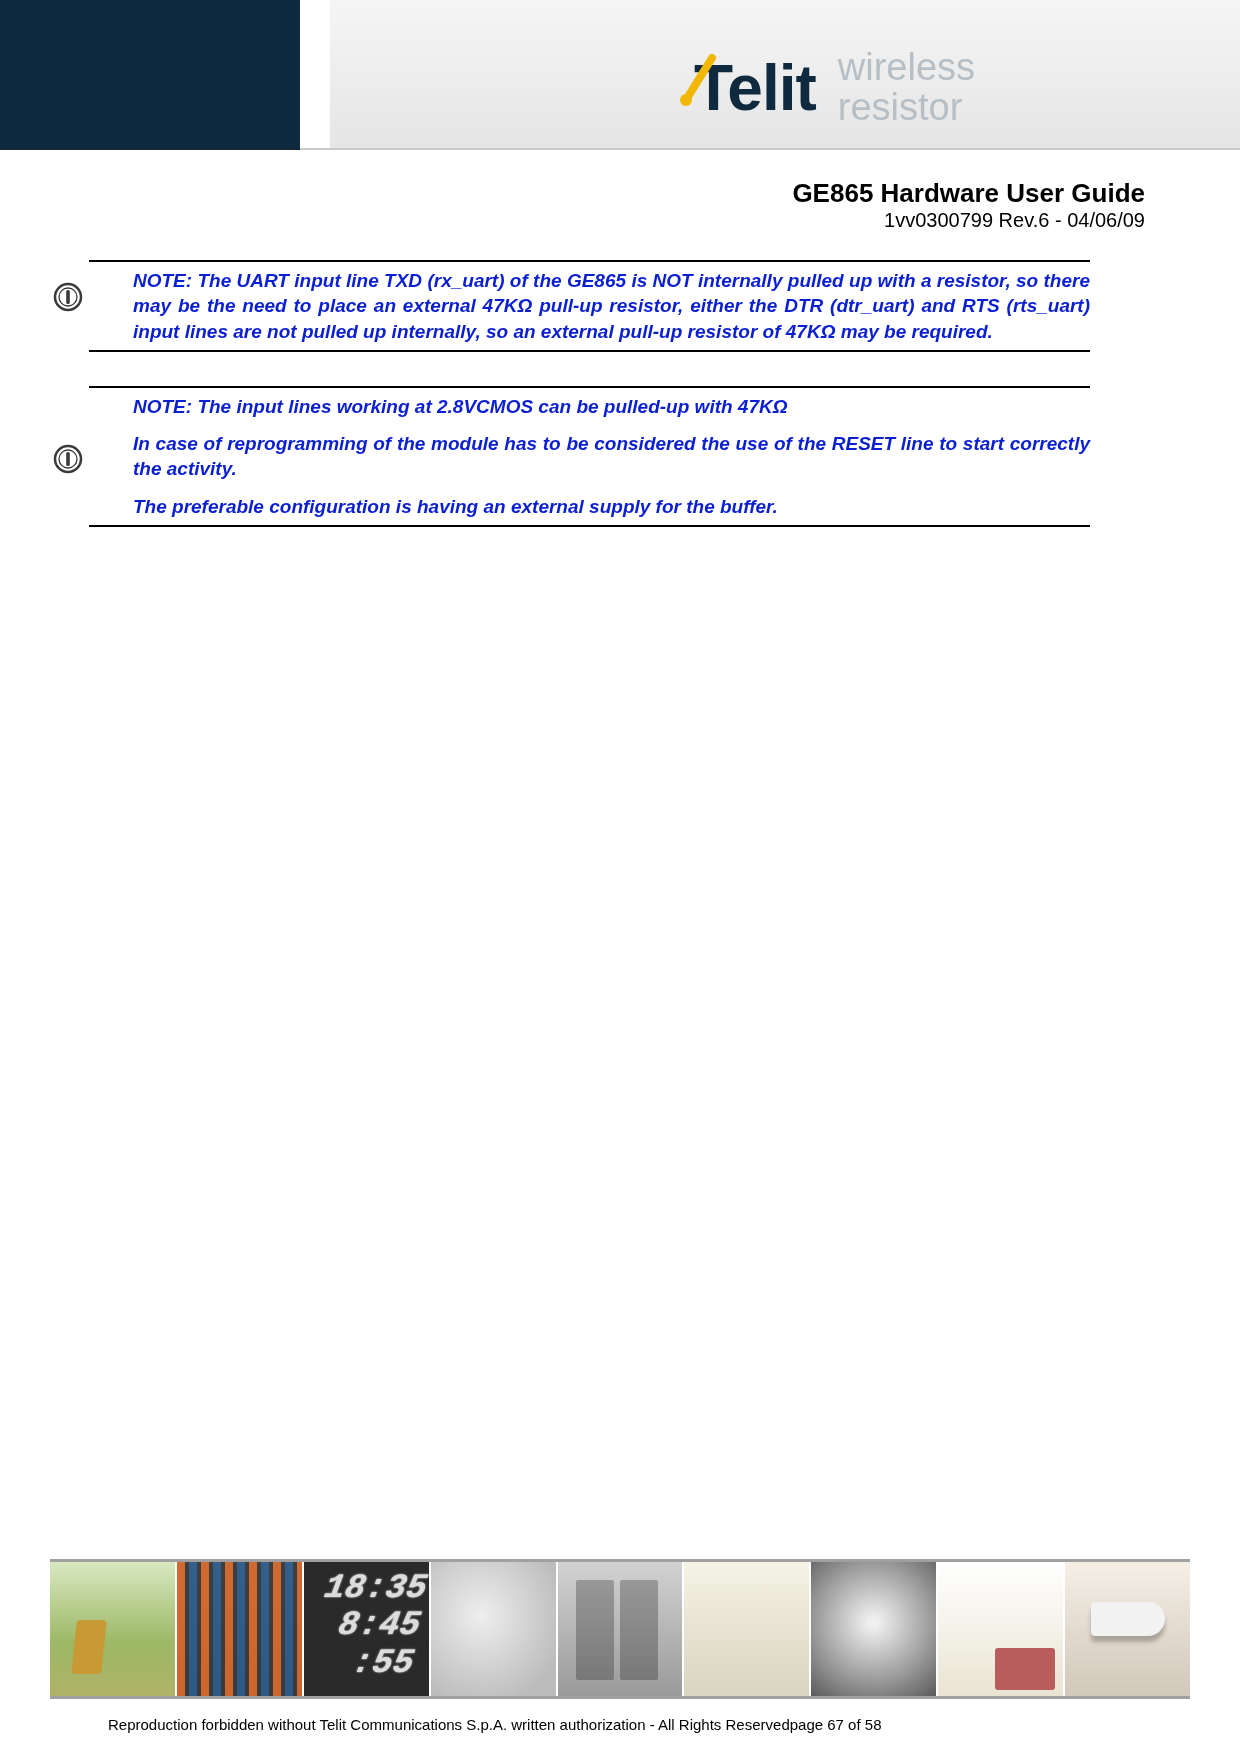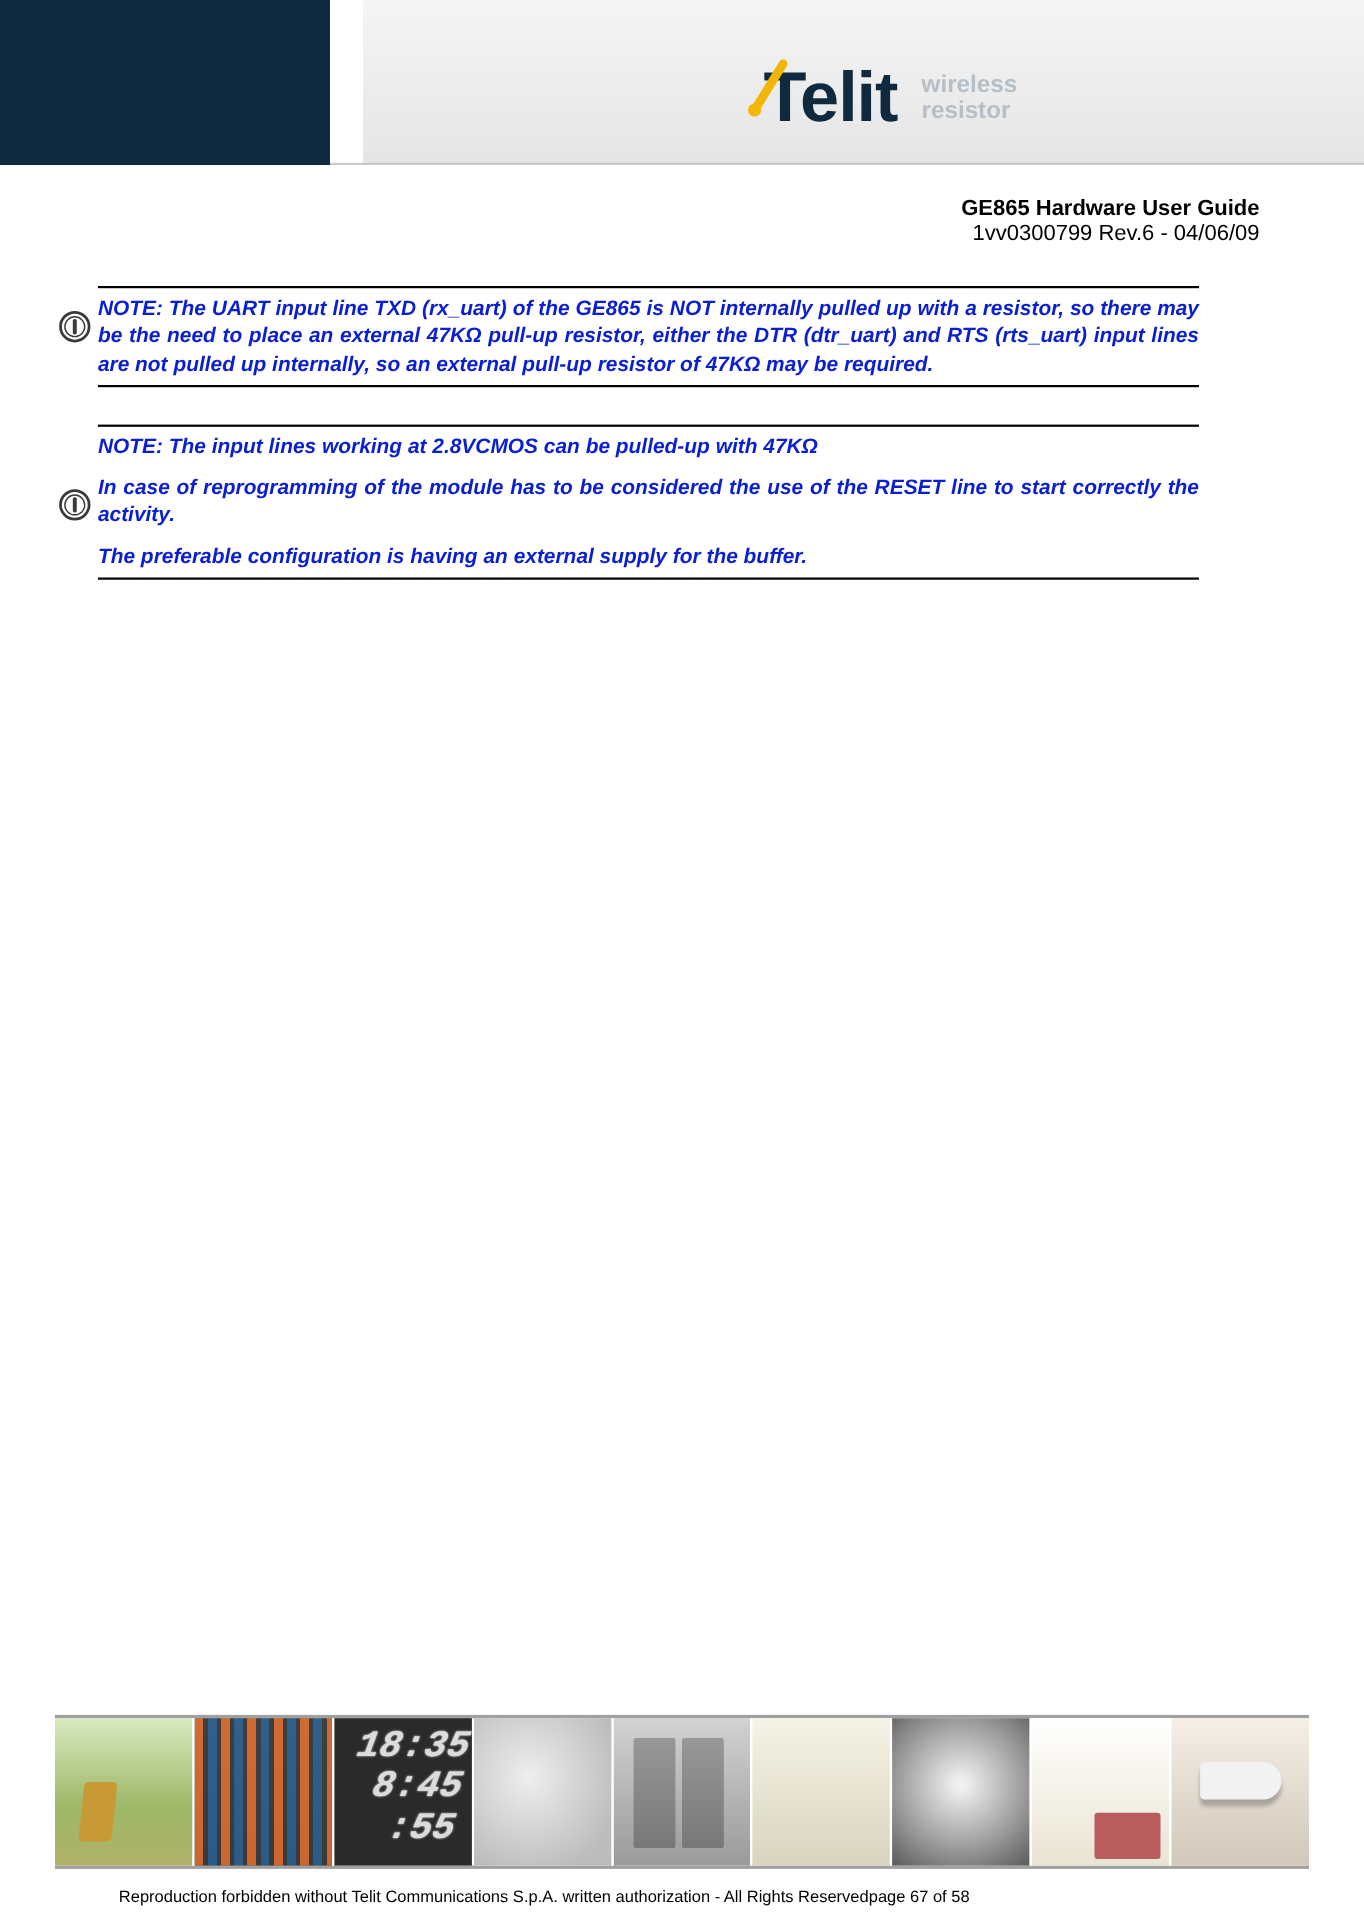--- a/index.html
+++ b/index.html
@@ -10,38 +10,38 @@
   .banner { position: relative; width: 100%; height: 108px; }
   .banner-dark { position: absolute; left: 0; top: 0; width: 300px; height: 150px; background: #0f2a3f; }
   .banner-rule { position: absolute; left: 300px; top: 148px; width: 940px; height: 2px; background: #c9c9c9; }
   .banner-gap  { position: absolute; left: 300px; top: 0; width: 30px; height: 150px; background: #fff; }
   .banner-grey { position: absolute; left: 330px; top: 0; width: 910px; height: 150px;
                  background: linear-gradient(to bottom, #f5f5f5 0%, #e5e5e5 100%); }
   .logo { position: absolute; left: 680px; top: 38px; width: 530px; height: 100px; display: flex; align-items: center; }
   .logo-dot { position: relative; width: 16px; height: 16px; }
   .logo-dot svg { position: absolute; top: -28px; left: -4px; }
   .logo-telit { font-size: 64px; font-weight: 900; color: #0f2a3f; letter-spacing: -1px; margin-right: 22px; margin-left: -2px; }
-  .logo-tagline { color: #b7bfc6; font-size: 22px; line-height: 1.05; font-weight: 700; }
+  .logo-tagline { color: #b7bfc6; font-size: 38px; line-height: 1.05; font-weight: 400; }
 
   
   .doc-meta { position: absolute; right: 95px; top: 178px; text-align: right; }
-  .doc-title { font-size: 20px; font-weight: 700; color: #000; }
+  .doc-title { font-size: 26px; font-weight: 700; color: #000; }
   .doc-rev   { font-size: 20px; color: #000; text-align: right; }
 
   
   .content { position: absolute; left: 53px; top: 260px; width: 1037px; }
 
   .note-block { display: flex; align-items: flex-start; margin-bottom: 34px; }
   .note-icon  { flex: 0 0 33px; margin-top: 22px; margin-right: 3px; }
   .note-icon svg { display: block; }
   .note-text  { flex: 1 1 auto; border-top: 2px solid #000; border-bottom: 2px solid #000;
                 padding: 6px 0 6px 0; font-size: 19px; line-height: 1.33;
                 font-style: italic; font-weight: 700; color: #0b1fd2;
                 text-align: justify; }
-  .note-text p { margin-bottom: 12px; }
+  .note-text p { margin-bottom: 12px; margin-left: 44px; }
   .note-text p:last-child { margin-bottom: 0; }
   .note-text-2 .note-icon { margin-top: 58px; }
 
   
   .footer-strip { position: absolute; left: 50px; bottom: 56px; width: 1140px; height: 140px;
                   display: flex; border-top: 3px solid #a0a0a0; border-bottom: 3px solid #a0a0a0; }
   .fs-cell { flex: 1 1 0; border-right: 2px solid #fff; position: relative; overflow: hidden; }
   .fs-cell:last-child { border-right: none; }
   .fs1 { background: linear-gradient(to bottom, #d8e9c0 0%, #9db867 60%, #b0b268 100%); }
   .fs1::after { content:""; position:absolute; left:24px; top:58px; width:30px; height:54px;

